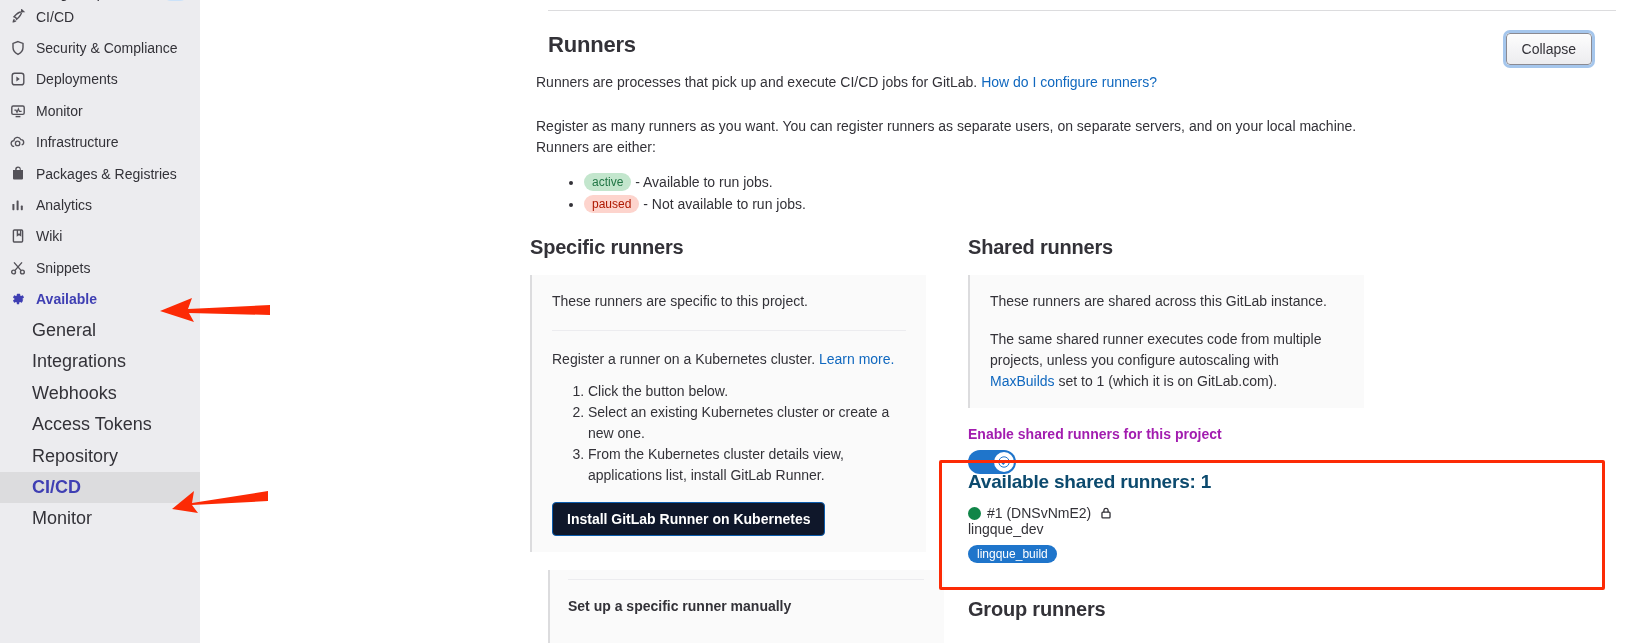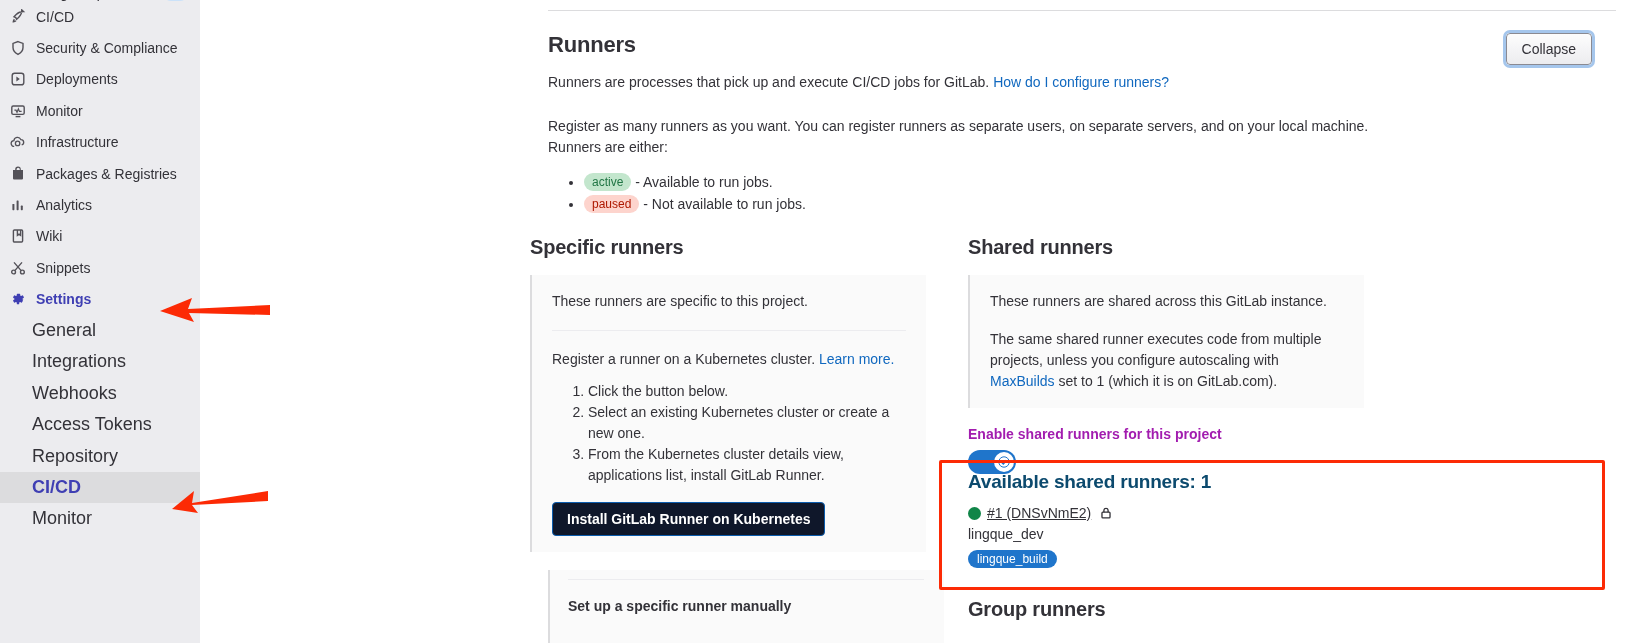--- a/index.html
+++ b/index.html
@@ -102,21 +102,21 @@
     background: linear-gradient(#fdfdfd, #ececef);
     border: 1px solid #8a8a92;
     border-radius: 4px;
     padding: 7px 15px;
     outline: 3px solid #a5c6ec;
     outline-offset: 0px;
     cursor: pointer;
   }
   .body-text {
     position: absolute;
-    left: 348px;
+    left: 336px;
     font-size: 14px;
     line-height: 21px;
     color: #333238;
     width: 1000px;
   }
   a.lnk { color: #1068bf; text-decoration: none; }
   .bullets {
     position: absolute;
     left: 348px;
     margin: 0;
@@ -232,22 +232,20 @@
     font-weight: bold;
     margin: 4px 0 12px 0;
     color: #0c4a6e;
     letter-spacing: -0.2px;
   }
   .runner-line {
     display: flex;
     align-items: center;
     gap: 6px;
     font-size: 14px;
-    margin-bottom: 5px;
-    text-decoration: underline;
   }
   .dot-online {
     width: 13px; height: 13px;
     border-radius: 50%;
     background: #108548;
     display: inline-block;
     flex: 0 0 13px;
   }
   .lock-ico { color: #333238; display: inline-flex; margin-left: 2px; }
   .runner-owner { font-size: 14px; margin-bottom: 7px; }
@@ -398,21 +396,21 @@
     <span class="nav-label">Snippets</span>
   </div>
 
   <div class="nav-item active-parent">
     <span class="nav-ico">
       <svg width="16" height="16" viewBox="0 0 16 16" fill="currentColor">
           <path d="M8 5.2A2.8 2.8 0 1010.8 8 2.8 2.8 0 008 5.2zm0 4.4A1.6 1.6 0 119.6 8 1.6 1.6 0 018 9.6z"></path>
           <path d="M13.6 9.1l-1-.6a4.6 4.6 0 000-1l1-.6a.6.6 0 00.2-.8l-.9-1.5a.6.6 0 00-.8-.2l-1 .6a4.6 4.6 0 00-.9-.5V3.3a.6.6 0 00-.6-.6H7.4a.6.6 0 00-.6.6v1.2a4.6 4.6 0 00-.9.5l-1-.6a.6.6 0 00-.8.2L3.2 6.1a.6.6 0 00.2.8l1 .6a4.6 4.6 0 000 1l-1 .6a.6.6 0 00-.2.8l.9 1.5a.6.6 0 00.8.2l1-.6a4.6 4.6 0 00.9.5v1.2a.6.6 0 00.6.6h1.2a.6.6 0 00.6-.6v-1.2a4.6 4.6 0 00.9-.5l1 .6a.6.6 0 00.8-.2l.9-1.5a.6.6 0 00-.2-.8z"></path>
         </svg>
     </span>
-    <span class="nav-label">Settings</span>
+    <span class="nav-label">Available</span>
   </div>
 
   <div class="sub-item">
     <span>General</span>
   </div>
   <div class="sub-item">
     <span>Integrations</span>
   </div>
   <div class="sub-item">
     <span>Webhooks</span>

